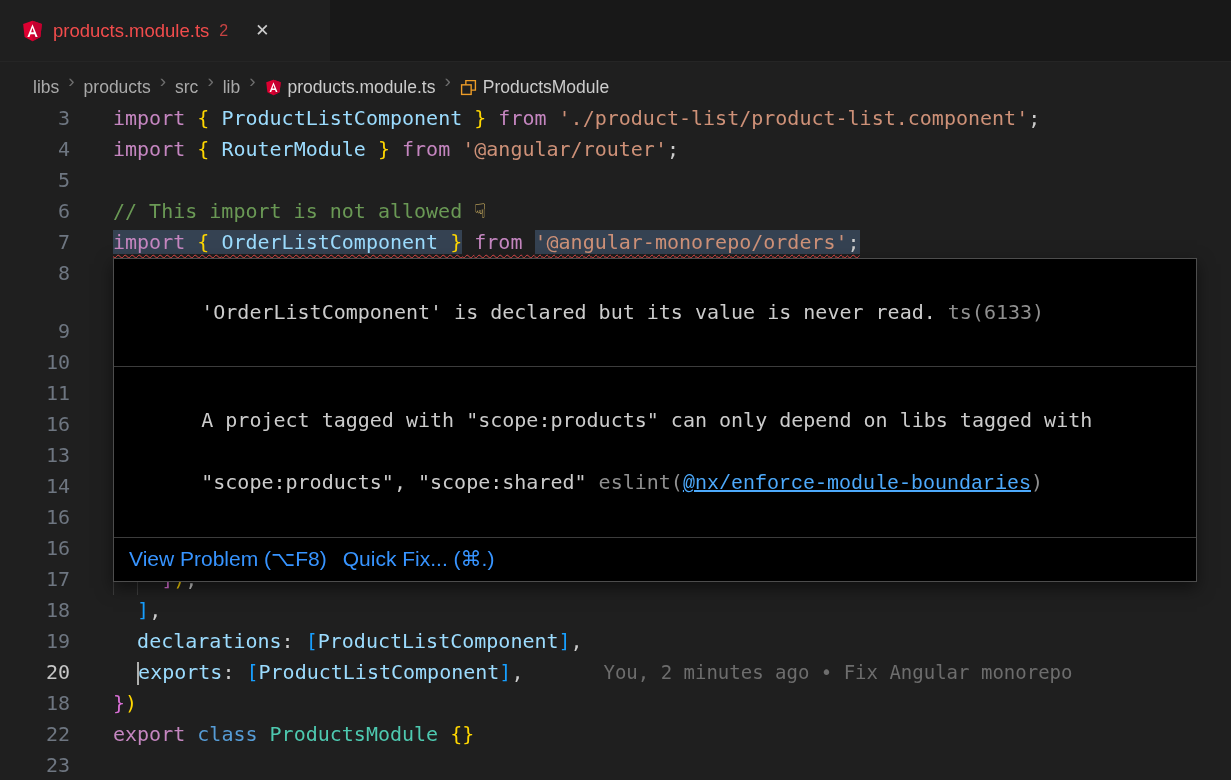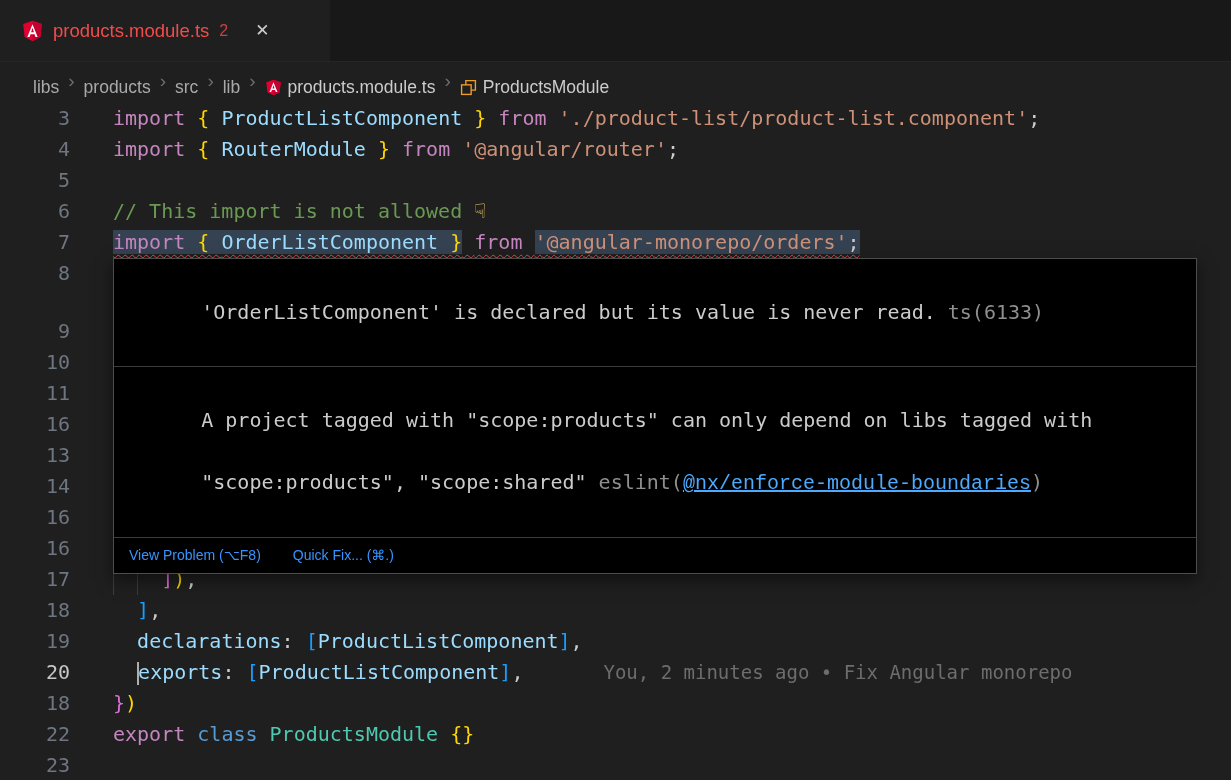--- a/index.html
+++ b/index.html
@@ -64,22 +64,22 @@
            background:#000000; border:1px solid #4d4d4d; z-index:10;
            box-shadow:0 6px 16px rgba(0,0,0,.5); }
   .hv-row { padding:7px 15px; border-bottom:1px solid #3c3c3c; color:#cccccc;
             line-height:31px; font-size:20px; white-space:pre-wrap;
             font-family:"DejaVu Sans Mono","Liberation Mono",monospace; }
   .hv-dim  { color:#8f8f8f; }
   .hv-msg  { margin-right:12px; }
   .hv-kw   { color:#569cd6; }
   .hv-str  { color:#ce9178; }
   .hv-link { color:#4daafc; text-decoration:underline; cursor:pointer;font-family:Liberation Mono, monospace; }
-  .hv-actions { display:flex; gap:32px; padding:9px 15px 10px;
-                font-family:"Liberation Sans",sans-serif; font-size:14px; }
+  .hv-actions { display:flex; gap:16px; padding:9px 15px 10px;
+                font-family:"Liberation Sans",sans-serif; font-size:21px; }
   .hv-action { color:#3794ff; cursor:pointer; text-decoration:none; }
 </style>
 </head>
 <body>
 
 <div class="tabbar">
   <div class="tab">
     <svg class="ng-shield" viewBox="0 0 250 270">
       <polygon fill="#DD0031" points="125,10 240,50 222,210 125,260 28,210 10,50"></polygon>
       <polygon fill="#C3002F" points="125,10 125,260 222,210 240,50"></polygon>

